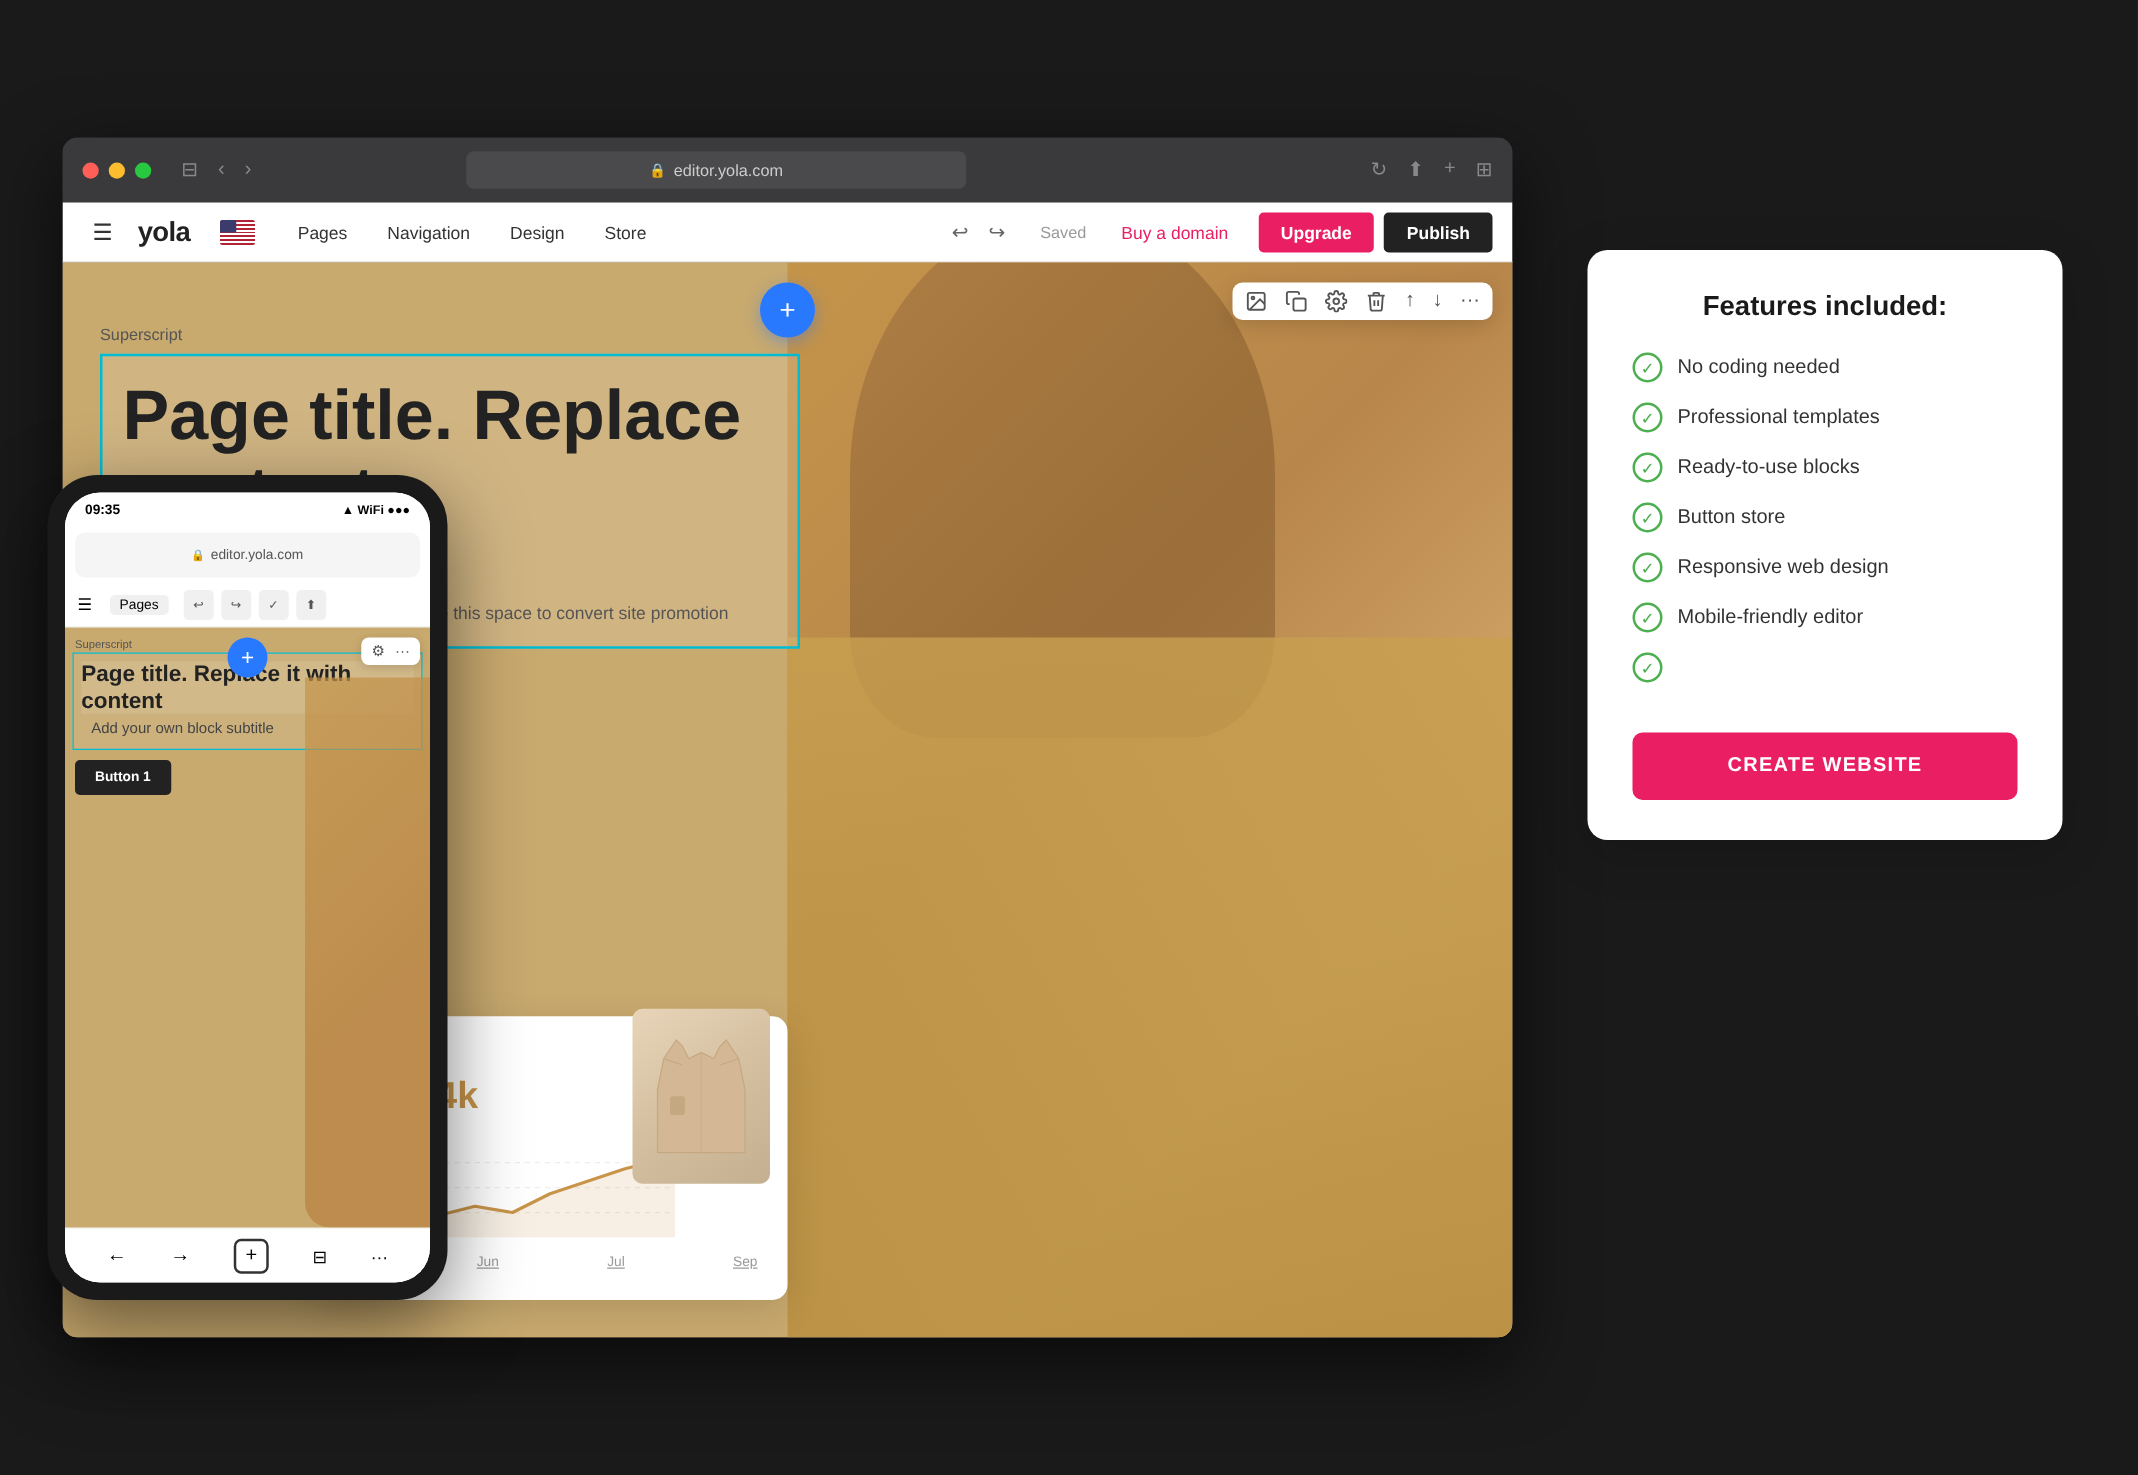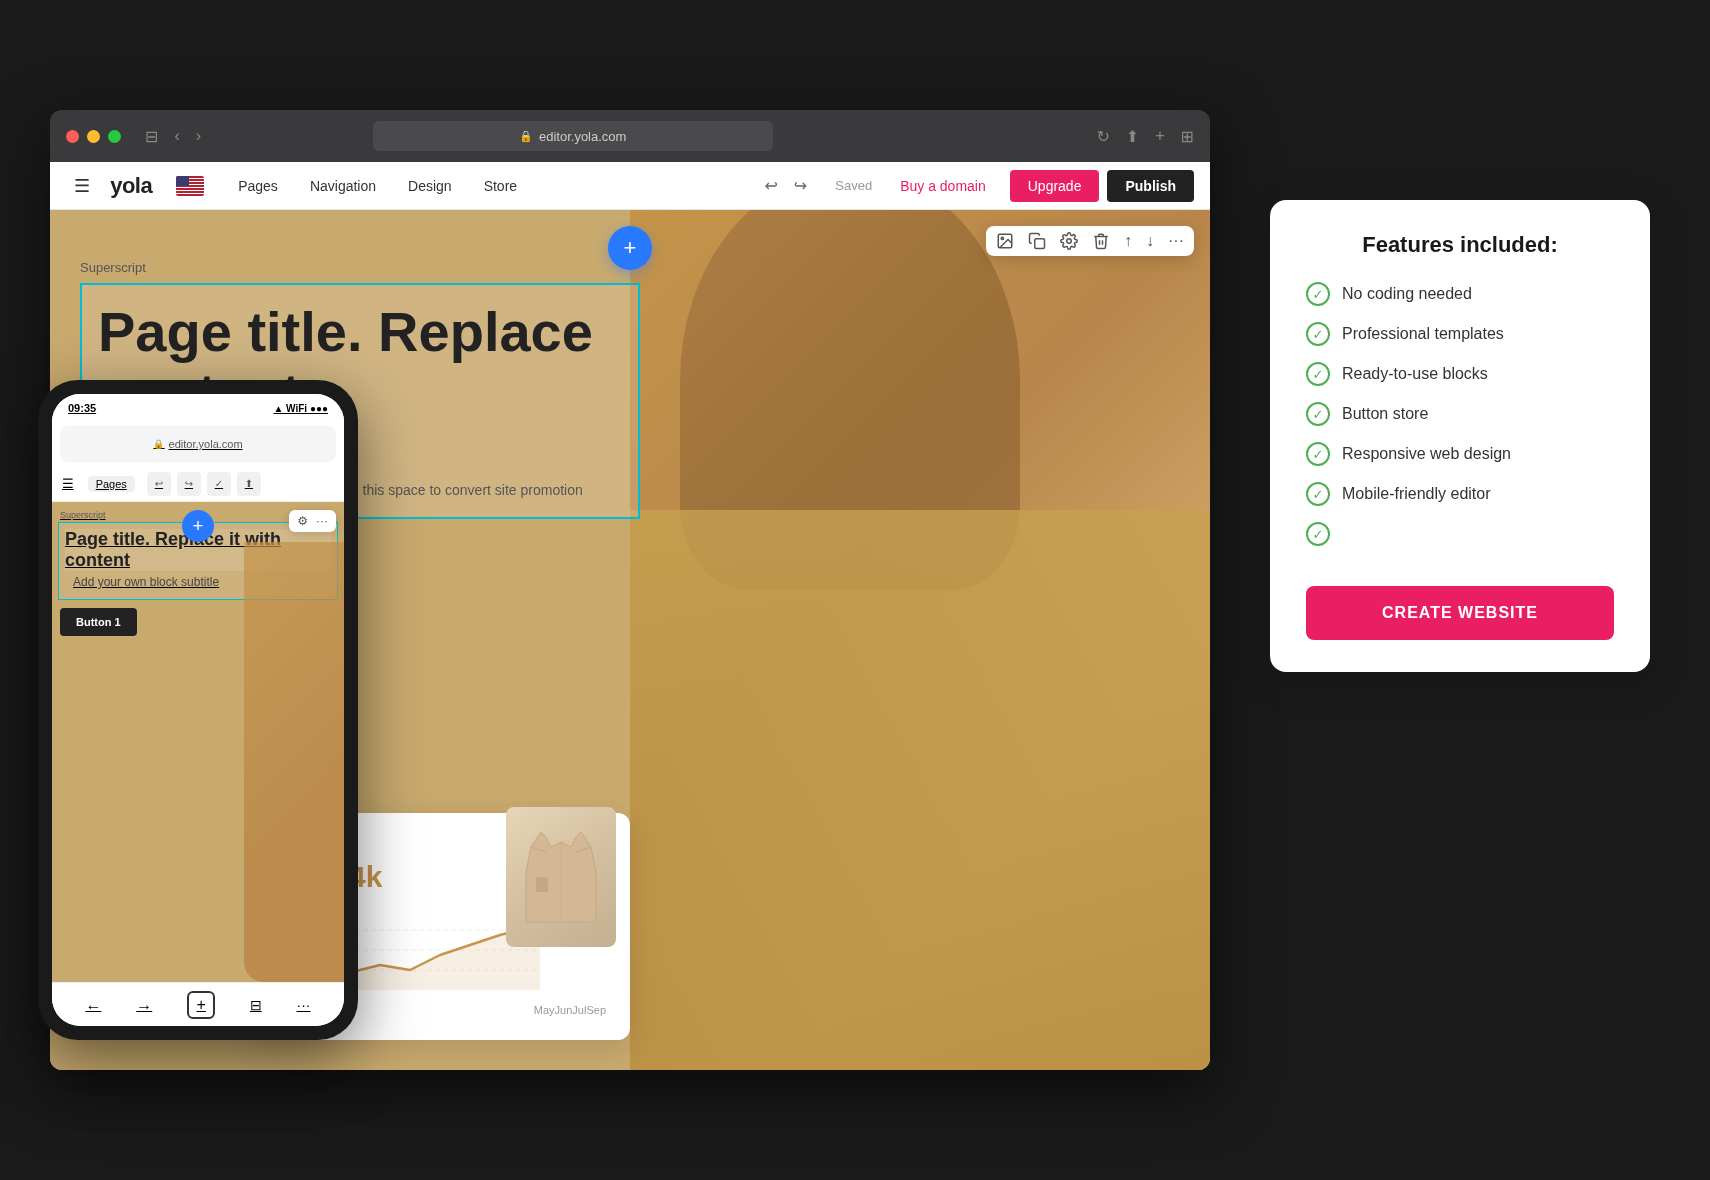--- a/index.html
+++ b/index.html
@@ -204,21 +204,21 @@
       padding: 8px 16px;
     }
 
     .btn-upgrade {
       background: #e91e63;
       color: #fff;
       border: none;
       border-radius: 4px;
       padding: 8px 18px;
       font-size: 14px;
-      font-weight: 400;
+      font-weight: 700;
       cursor: pointer;
       margin: 0 8px;
     }
 
     .btn-publish {
       background: #222;
       color: #fff;
       border: none;
       border-radius: 4px;
       padding: 8px 18px;
@@ -414,40 +414,40 @@
       margin: 6px 0 16px;
     }
 
     .chart-area {
       height: 80px;
       position: relative;
     }
 
     .chart-months {
       display: flex;
-      justify-content: flex-end;
+      justify-content: space-between;
       font-size: 11px;
       color: #999;
       margin-top: 14px;
+      text-decoration: underline;
     }
 
     
     .phone-mockup {
       position: absolute;
       left: -40px;
       top: 200px;
       width: 320px;
       height: 660px;
       background: #1a1a1a;
       border-radius: 40px;
       padding: 14px;
       box-shadow: 0 20px 60px rgba(0,0,0,0.5);
       z-index: 25;
       overflow: hidden;
-      text-decoration: underline;
     }
 
     .phone-screen {
       background: #fff;
       border-radius: 28px;
       height: 100%;
       overflow: hidden;
       display: flex;
       flex-direction: column;
     }

